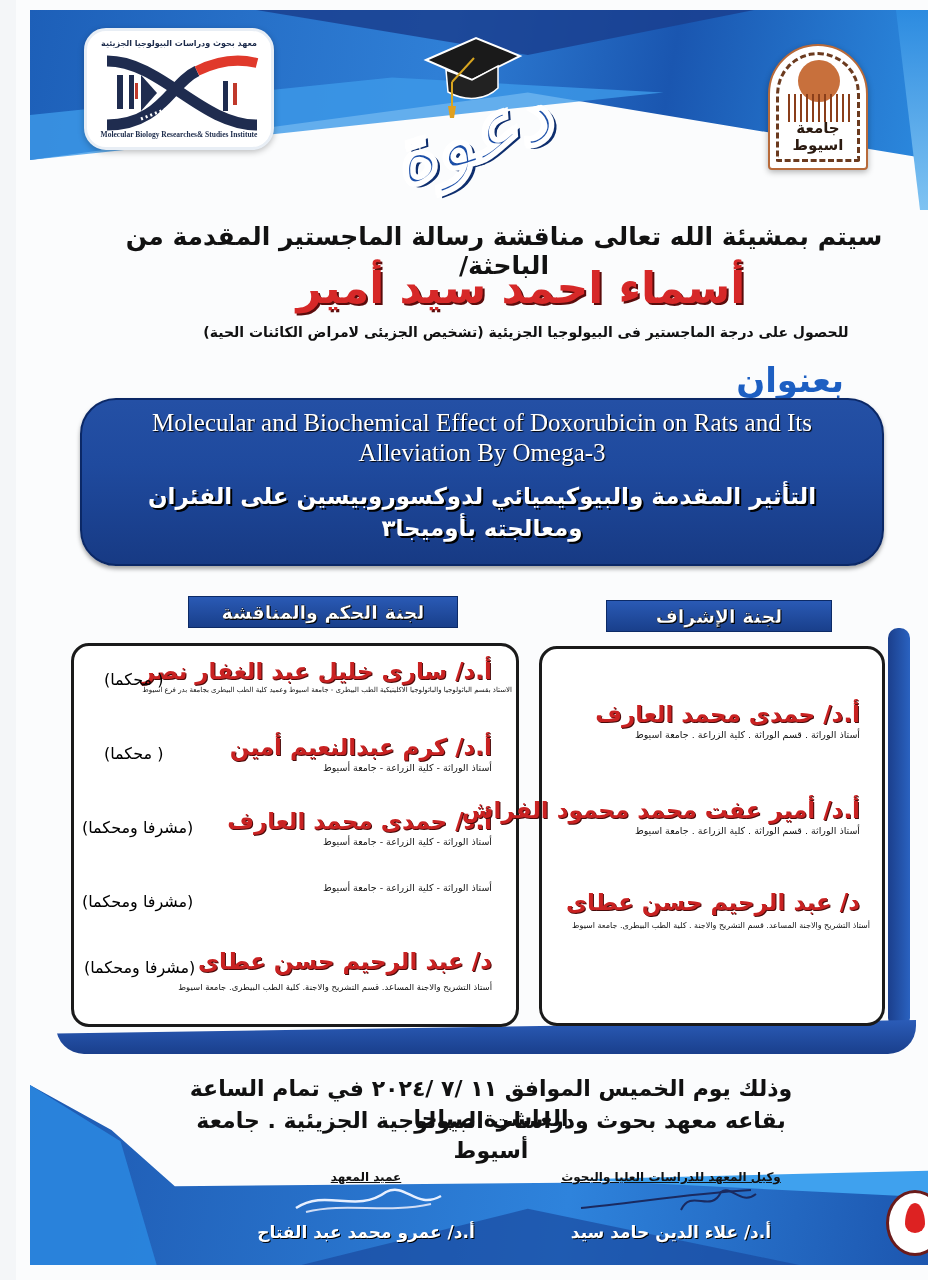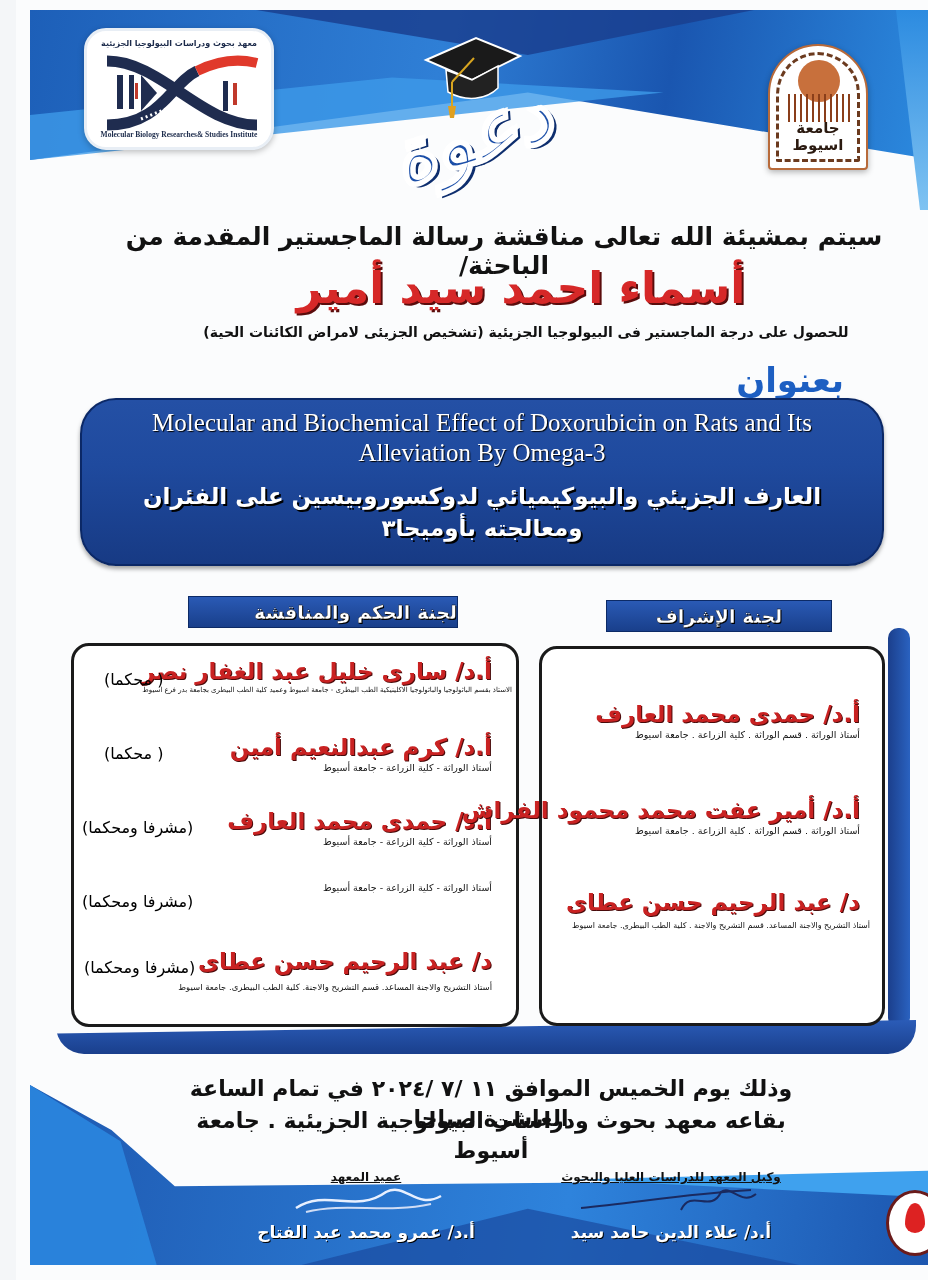--- a/index.html
+++ b/index.html
@@ -36,21 +36,21 @@
   .degree { position: absolute; left: 150px; top: 324px; width: 720px; text-align: center; direction: rtl; font-size: 14px; font-weight: bold; color: #111; }
   .bionwan { position: absolute; right: 100px; top: 360px; direction: rtl; font-size: 34px; font-weight: bold; color: #1d5fc2; }
 
   .title-box { position: absolute; left: 64px; top: 398px; width: 804px; height: 168px; border-radius: 36px; background: linear-gradient(180deg, #2450a5 0%, #1f4a9e 40%, #173a84 100%); border: 2px solid #0b2866; box-shadow: 0 3px 4px rgba(0,0,0,.35); }
   .title-box .en { position: absolute; left: 0; right: 0; top: 8px; text-align: center; font-family: "Liberation Serif", serif; font-size: 25px; line-height: 30px; color: #fff; text-shadow: 1px 1px 1px #000; }
   .title-box .ar { position: absolute; left: 0; right: 0; top: 80px; text-align: center; direction: rtl; font-size: 23px; line-height: 32px; font-weight: bold; color: #fff; text-shadow: 2px 2px 0 #000; }
   .frame-blue-right { position: absolute; left: 872px; top: 628px; width: 22px; height: 400px; background: linear-gradient(90deg,#1b3f8c,#2a62c0); border-radius: 10px; }
   .frame-blue-bottom { position: absolute; left: 40px; top: 1020px; width: 860px; height: 34px; background: linear-gradient(180deg,#2b5cb8,#1a3f8c); border-radius: 0 0 28px 28px; clip-path: polygon(0 40%, 100% 0, 100% 100%, 0 100%); }
 
   .tab-label { position: absolute; height: 32px; background: linear-gradient(180deg,#2a5ab5,#193f8b); border: 1px solid #0c2a66; color: #fff; font-weight: bold; font-size: 19px; line-height: 30px; text-align: center; direction: rtl; text-shadow: 1px 1px 0 #000; -webkit-text-stroke: .3px #000; }
-  .tab-judging { left: 172px; top: 596px; width: 270px; text-align: right; }
+  .tab-judging { left: 172px; top: 596px; width: 270px; }
   .tab-supervision { left: 590px; top: 600px; width: 226px; }
 
   .panel { position: absolute; background: #fff; border: 3px solid #1a1a1a; border-radius: 18px; }
   .panel-judging { left: 55px; top: 643px; width: 448px; height: 384px; }
   .panel-supervision { left: 523px; top: 646px; width: 346px; height: 380px; }
 
   .member { position: absolute; direction: rtl; }
   .member .name { font-size: 23px; font-weight: bold; color: #c92222; text-shadow: 1px 1px 0 #4a0a0a; white-space: nowrap; }
   .member .aff { font-size: 9.5px; font-weight: normal; color: #111; white-space: nowrap; margin-top: 2px; }
 
@@ -128,21 +128,21 @@
   <div class="candidate">أسماء احمد سيد أمير</div>
   <div class="degree">للحصول على درجة الماجستير فى البيولوجيا الجزيئية (تشخيص الجزيئى لامراض الكائنات الحية)</div>
   <div class="bionwan">بعنوان</div>
 
   <div class="title-box">
     <div class="en">
       <div>Molecular and Biochemical Effect of Doxorubicin on Rats and Its</div>
       <div>Alleviation By Omega-3</div>
     </div>
     <div class="ar">
-      <div>العارف الجزيئي والبيوكيميائي لدوكسوروبيسين على الفئران</div>
+      <div>التأثير المقدمة والبيوكيميائي لدوكسوروبيسين على الفئران</div>
       <div>ومعالجته بأوميجا٣</div>
     </div>
   </div>
 
   <div class="frame-blue-right"></div>
   <div class="frame-blue-bottom"></div>
 
   <div class="panel panel-judging">
     <div class="member" style="right:24px; top:12px;">
       <div class="name">أ.د/ سارى خليل عبد الغفار نصر</div>

